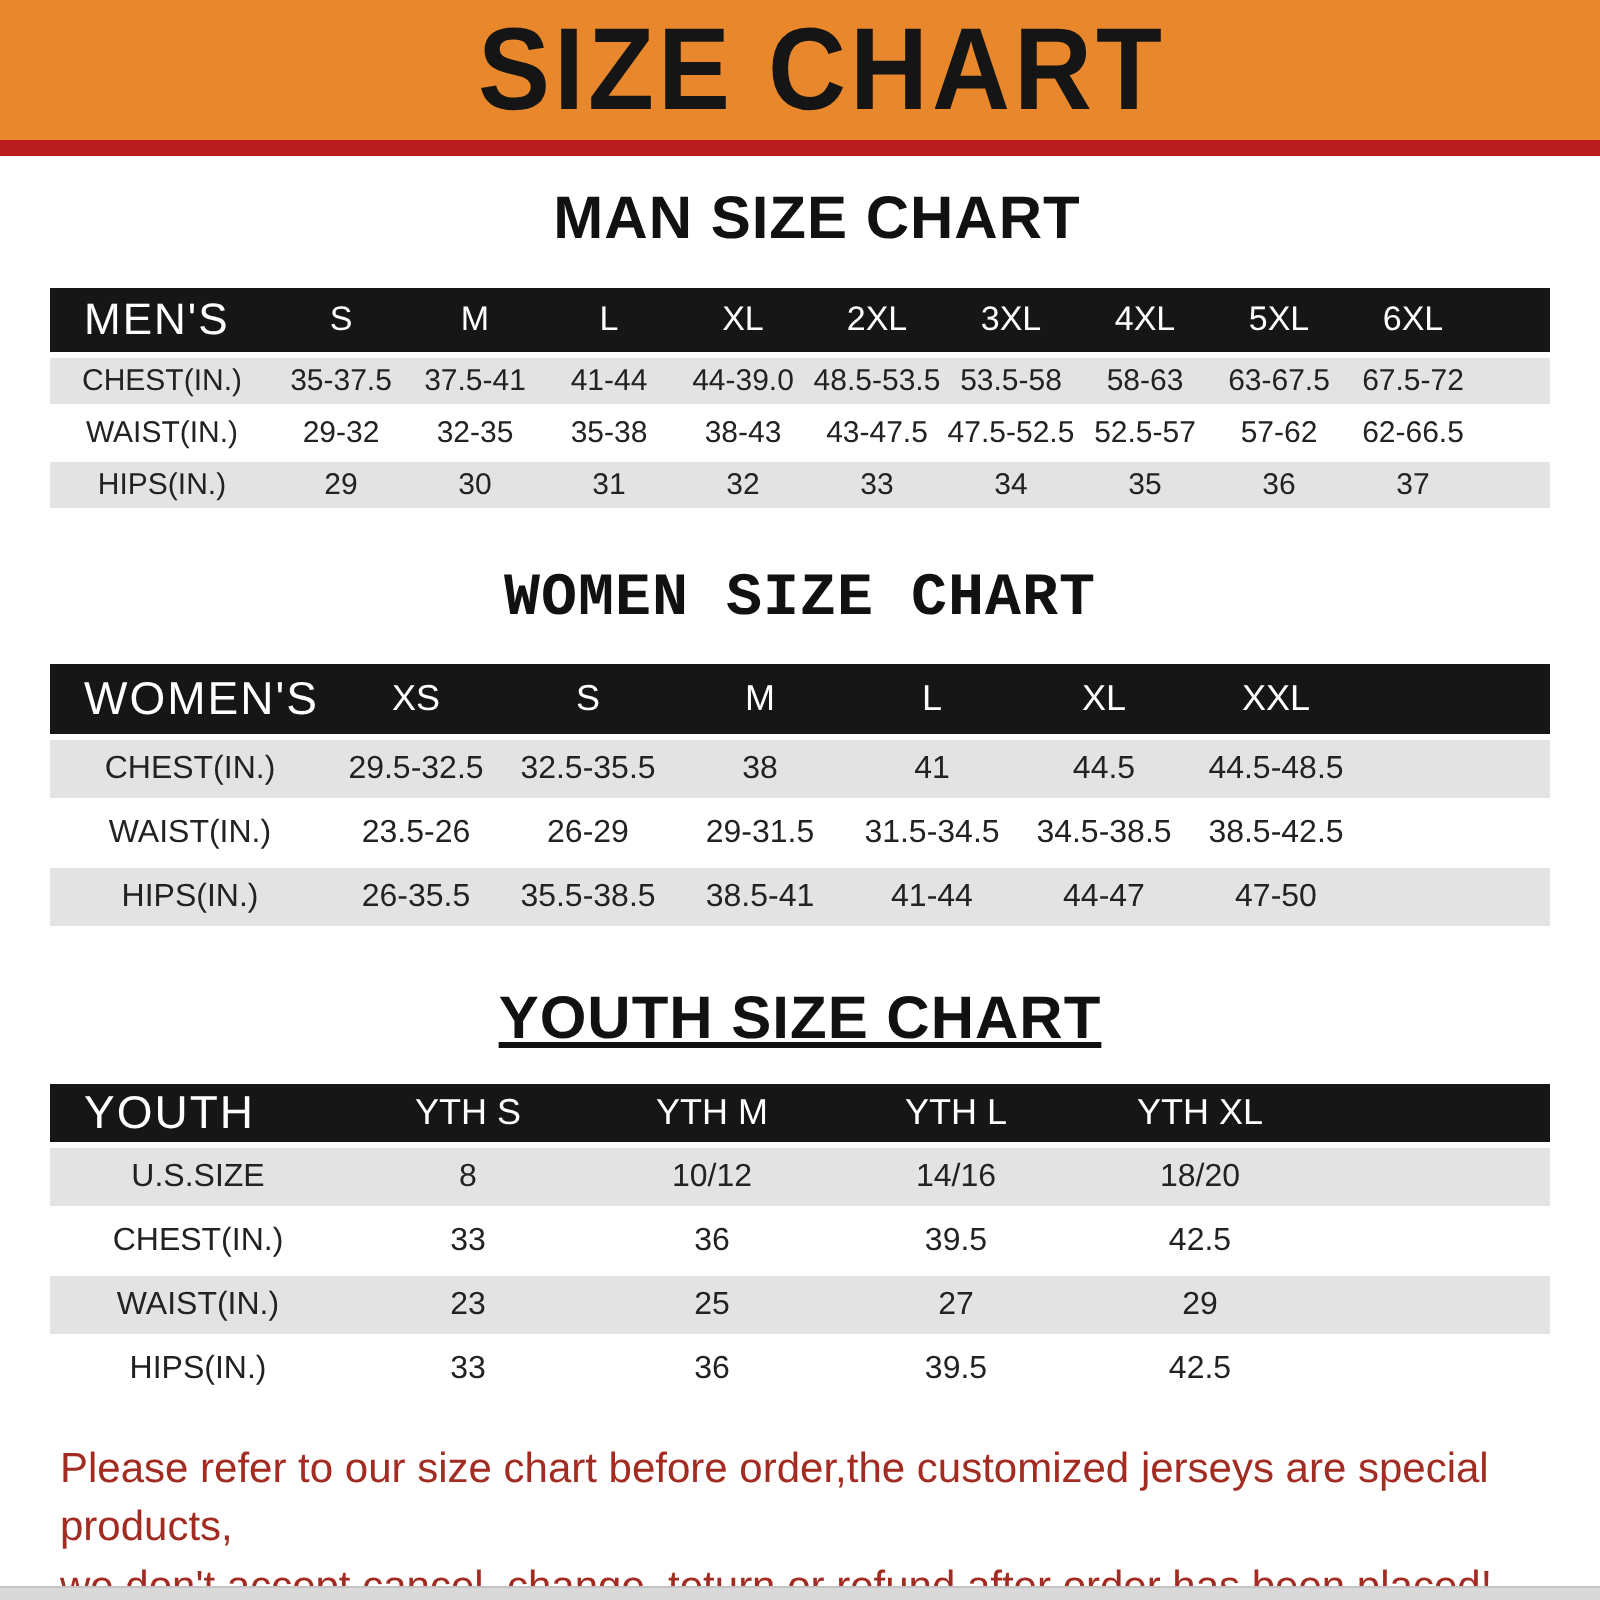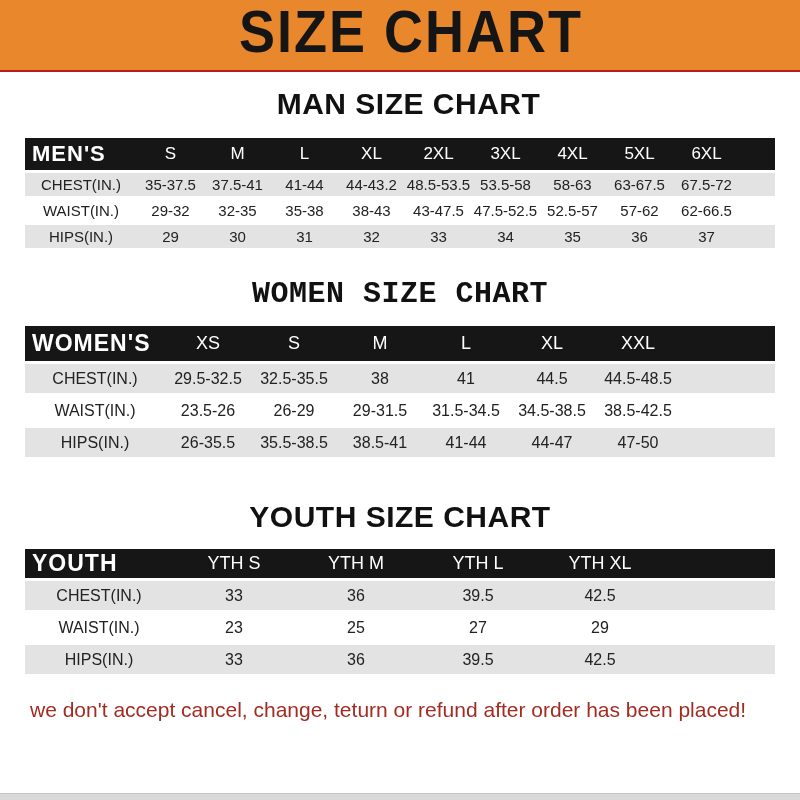--- a/index.html
+++ b/index.html
@@ -7,52 +7,52 @@
     width: 800px; height: 800px;
     background: #ffffff;
     font-family: "Liberation Sans", sans-serif;
     overflow: hidden;
     position: relative;
   }
   
   .banner {
     height: 70px;
     background: var(--banner-bg, #E8872B);
-    border-bottom: 2px solid #b91c1c;
-    display: flex; align-items: flex-start; justify-content: center; padding-left: 22px;
+    border-bottom: 8px solid #b91c1c;
+    display: flex; align-items: center; justify-content: center; padding-left: 22px;
   }
   .banner-title {
     font-size: 54px; font-weight: bold; color: #151515;
     letter-spacing: 2px; transform: scaleY(1.08); transform-origin: center;
   }
   
   .section-title {
     text-align: center; font-size: 30px; font-weight: bold;
     color: #111; margin: 0; letter-spacing: 0.5px;
   }
   #man-title   { margin-top: 15px; margin-left: 17px; }
   #women-title { margin-top: 26px; font-family: Liberation Mono, monospace; }
-  #youth-title { margin-top: 40px; }
+  #youth-title { margin-top: 27px; text-decoration: underline; }
   
   table {
     width: 750px; margin: 12px auto 0;
     border-collapse: separate; border-spacing: 0 3px;
     table-layout: fixed;
   }
   table.men { margin-top: 14px; }
   thead th {
     background: var(--bar-bg, #161616); color: #fff;
     font-weight: normal; text-align: center; padding: 0;
   }
   .men thead th   { height: 32px; font-size: 17px; }
   .women thead th { height: 35px; font-size: 18px; }
   .youth thead th { height: 29px; font-size: 18px; }
   th.tbl-label-head {
-    text-align: left; padding-left: 7px;
-    font-weight: bold; letter-spacing: 1px;
+    text-align: left; padding-left: 17px;
+    font-weight: normal; letter-spacing: 1px;
   }
   .men th.tbl-label-head   { font-size: 22px; }
   .women th.tbl-label-head { font-size: 23px; }
   .youth th.tbl-label-head { font-size: 23px; }
   tbody td {
     text-align: center; color: #222; padding: 0;
   }
   .men tbody td   { height: 23px; font-size: 15px; }
   .women tbody td { height: 29px; font-size: 16px; }
   .youth tbody td { height: 29px; font-size: 16px; }
@@ -106,21 +106,21 @@
         <th>6XL</th>
         <th></th>
       </tr>
     </thead>
   <tbody>
       <tr>
         <td class="row-label">CHEST(IN.)</td>
         <td>35-37.5</td>
         <td>37.5-41</td>
         <td>41-44</td>
-        <td>44-43.2</td>
+        <td>44-39.0</td>
         <td>48.5-53.5</td>
         <td>53.5-58</td>
         <td>58-63</td>
         <td>63-67.5</td>
         <td>67.5-72</td>
         <td></td>
       </tr>
       <tr>
         <td class="row-label">WAIST(IN.)</td>
         <td>29-32</td>
@@ -223,20 +223,28 @@
         <th class="tbl-label-head">YOUTH</th>
         <th>YTH S</th>
         <th>YTH M</th>
         <th>YTH L</th>
         <th>YTH XL</th>
         <th></th>
       </tr>
     </thead>
   <tbody>
       <tr>
+        <td class="row-label">U.S.SIZE</td>
+        <td>8</td>
+        <td>10/12</td>
+        <td>14/16</td>
+        <td>18/20</td>
+        <td></td>
+      </tr>
+      <tr>
         <td class="row-label">CHEST(IN.)</td>
         <td>33</td>
         <td>36</td>
         <td>39.5</td>
         <td>42.5</td>
         <td></td>
       </tr>
       <tr>
         <td class="row-label">WAIST(IN.)</td>
         <td>23</td>
@@ -250,16 +258,17 @@
         <td>33</td>
         <td>36</td>
         <td>39.5</td>
         <td>42.5</td>
         <td></td>
       </tr>
     </tbody>
 </table>
 
 <div class="footer">
+  <div>Please refer to our size chart before order,the customized jerseys are special products,</div>
   <div>we don't accept cancel, change, teturn or refund after order has been placed!</div>
 </div>
 
 <div class="bottom-strip"></div>
 
 </body></html>

